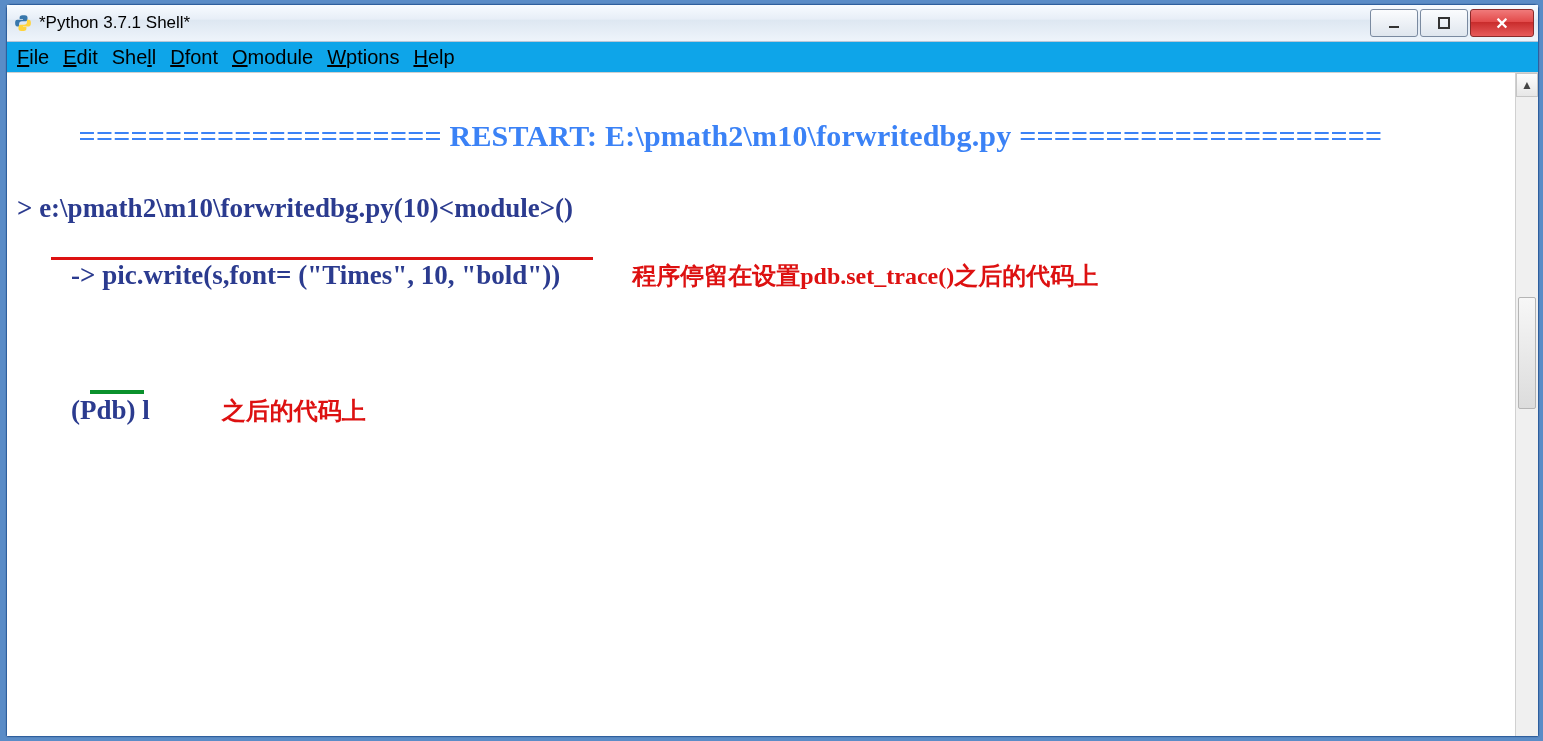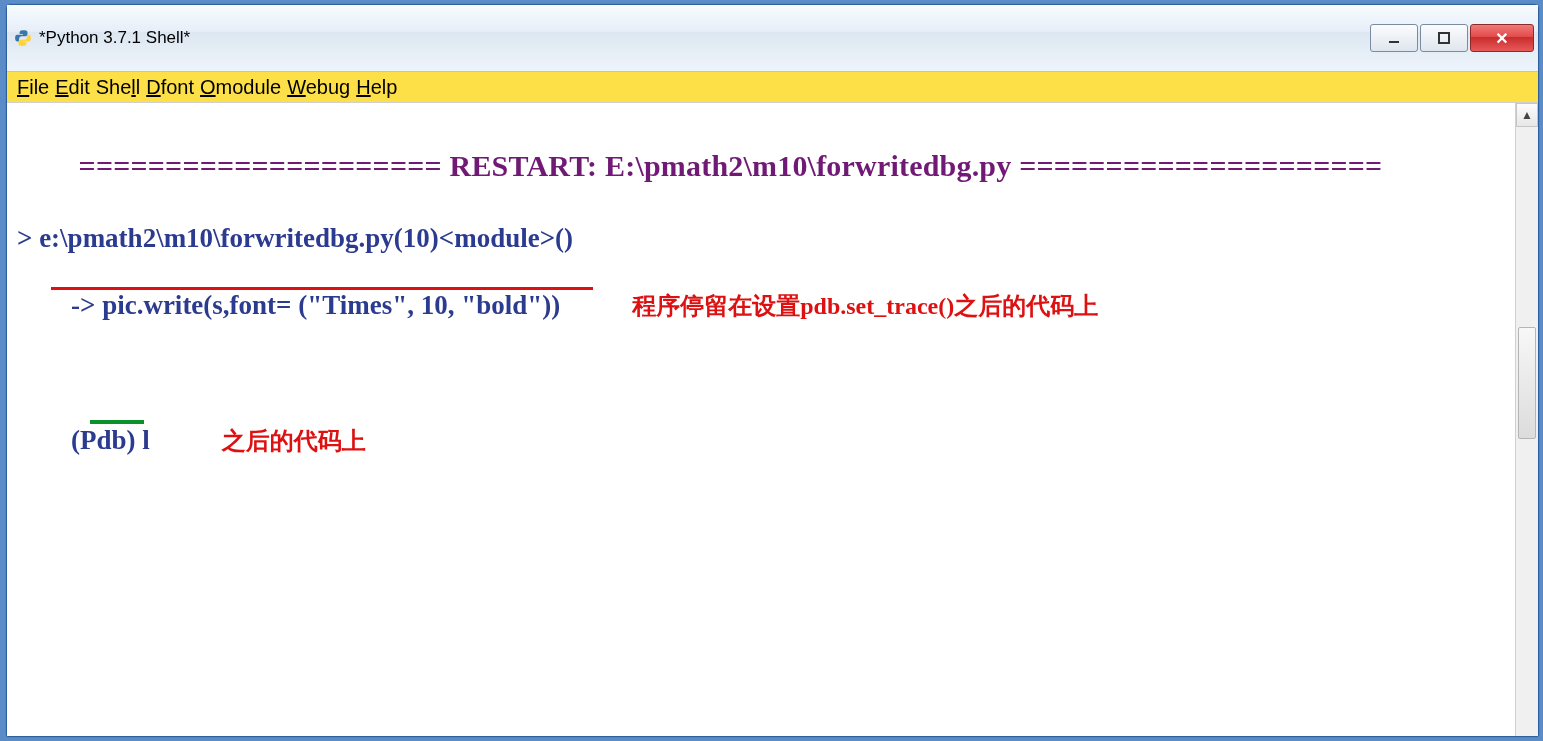--- a/index.html
+++ b/index.html
@@ -25,21 +25,21 @@
     flex-direction: column;
   }
 
   
   .titlebar {
     height: 36px;
     background: linear-gradient(#f7fbff, #e7eef7 40%, #dde7f1 41%, #eef4fb);
     border-bottom: 1px solid #b7c6d7;
     display: flex;
     align-items: center;
-    padding: 15px 4px;
+    padding: 0 4px;
   }
   .app-icon {
     width: 20px; height: 20px;
     margin: 0 6px 0 2px;
     display: flex;
     align-items: center;
     justify-content: center;
   }
   .title-text {
     font-size: 17px;
@@ -60,27 +60,27 @@
     background: linear-gradient(#f07a7a 0%, #e34b4b 45%, #c82b2b 46%, #e75a5a 100%);
     border-color: #8a2a2a;
     color: #fff;
     width: 62px;
   }
   .winbtn.close .glyph { font-weight: bold; font-size: 16px; }
 
   
   .menubar {
     height: 30px;
-    background: #fde047;
+    background: #0ea5e9;
     display: flex;
     align-items: center;
     padding: 0 10px;
     font-size: 20px;
     color: #000;
-    gap: 6px;
+    gap: 14px;
     border-bottom: 1px solid #d0d0d0;
   }
   .menuitem { cursor: default; }
   .accel { text-decoration: underline; }
 
   
   .content-wrap {
     flex: 1;
     background: #fff;
     position: relative;
@@ -93,21 +93,21 @@
     font-size: 27px;
     line-height: 1.25;
     color: #2b3b8f;
     overflow: hidden;
     position: relative;
   }
   .content .blue  { color: #2b3b8f; font-weight: bold; }
   .content .red   { color: #d11; font-weight: bold; font-size: 24px; margin-left: 48px; }
   .content .row { white-space: pre; position: relative; }
   .restart-line {
-    color: #701a75;
+    color: #3b82f6;
     font-weight: bold;
     font-size: 30px;
     letter-spacing: 0.2px;
   }
   .restart-line .eq { font-weight: bold; }
 
   
   .ul-red { position: absolute; height: 3px; background: #d11; }
   .ul-green { position: absolute; height: 4px; background: #0a912c; }
 
@@ -166,21 +166,21 @@
       </div>
     </div>
   </div>
 
   <div class="menubar">
     <span class="menuitem"><span class="accel">F</span><span>ile</span></span>
     <span class="menuitem"><span class="accel">E</span><span>dit</span></span>
     <span class="menuitem">She<span class="accel">l</span>l</span>
     <span class="menuitem"><span class="accel">D</span><span>font</span></span>
     <span class="menuitem"><span class="accel">O</span><span>module</span></span>
-    <span class="menuitem"><span class="accel">W</span><span>ebug</span></span>
+    <span class="menuitem"><span class="accel">W</span><span>ptions</span></span>
     <span class="menuitem"><span class="accel">H</span><span>elp</span></span>
   </div>
 
   <div class="content-wrap">
     <div class="content">
 
       <div class="row restart-line">
         <span class="eq">=====================</span><span> RESTART: E:\pmath2\m10\forwritedbg.py </span><span class="eq">=====================</span>
       </div>
 

